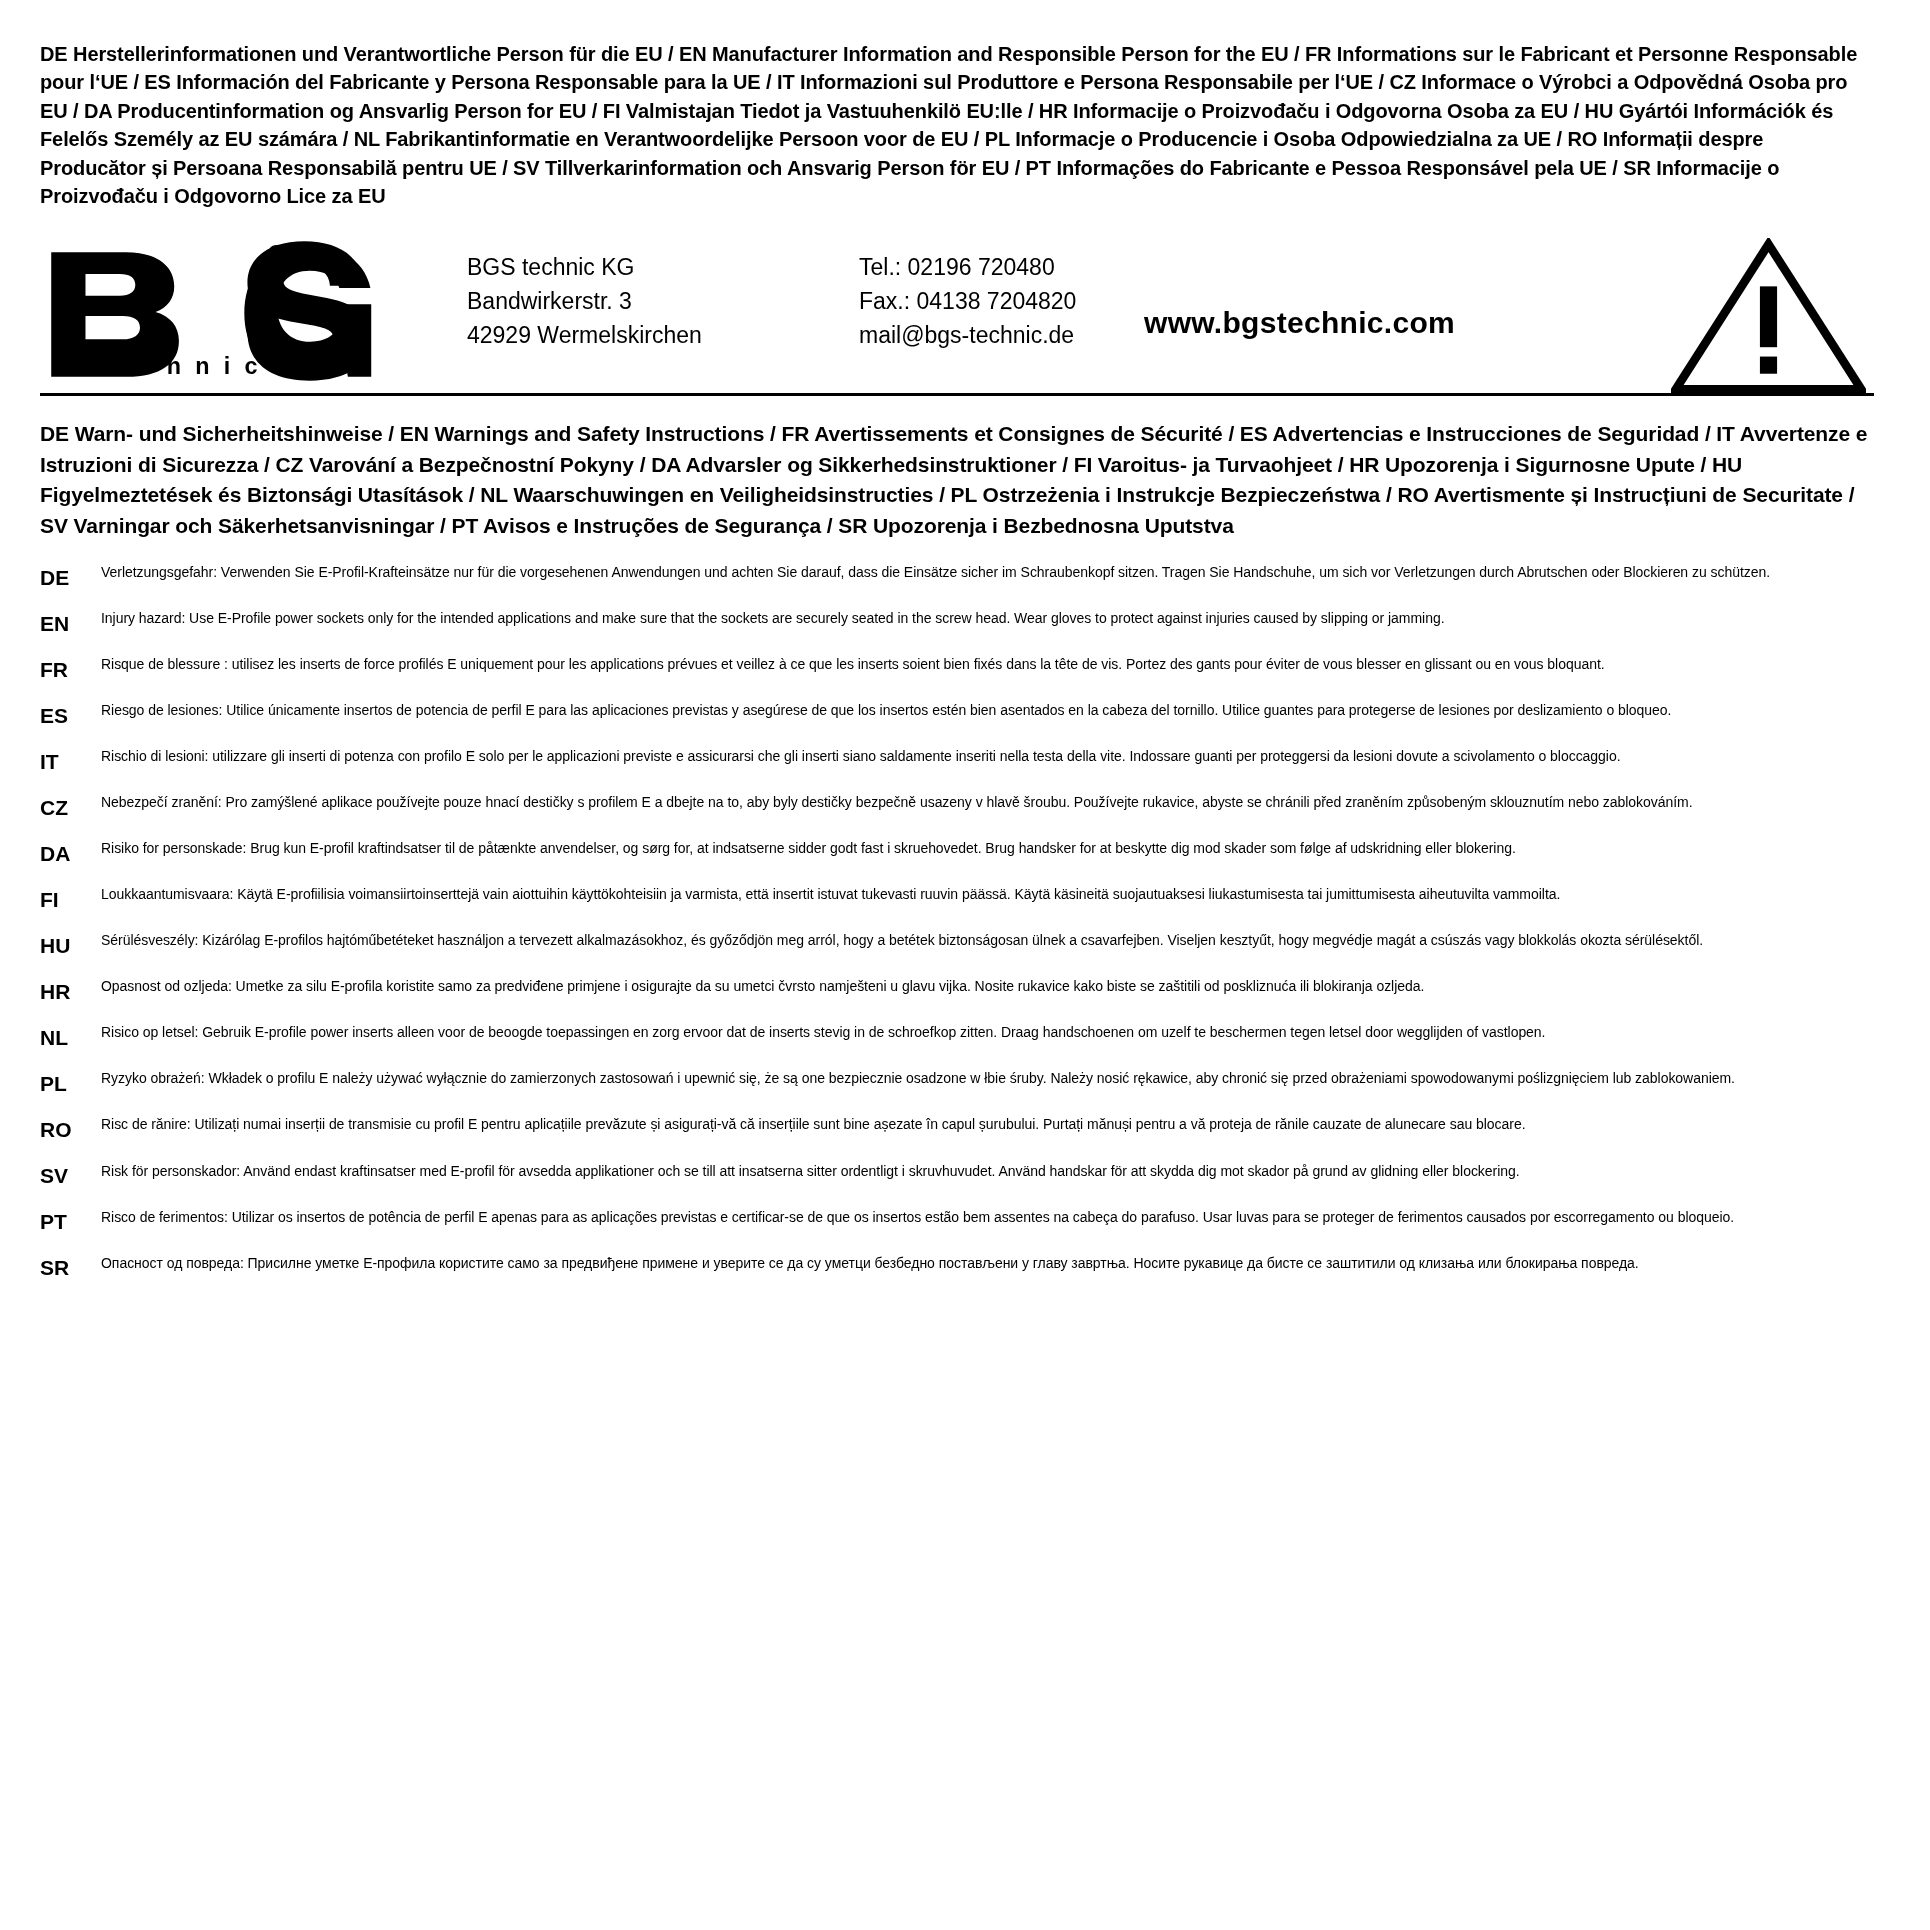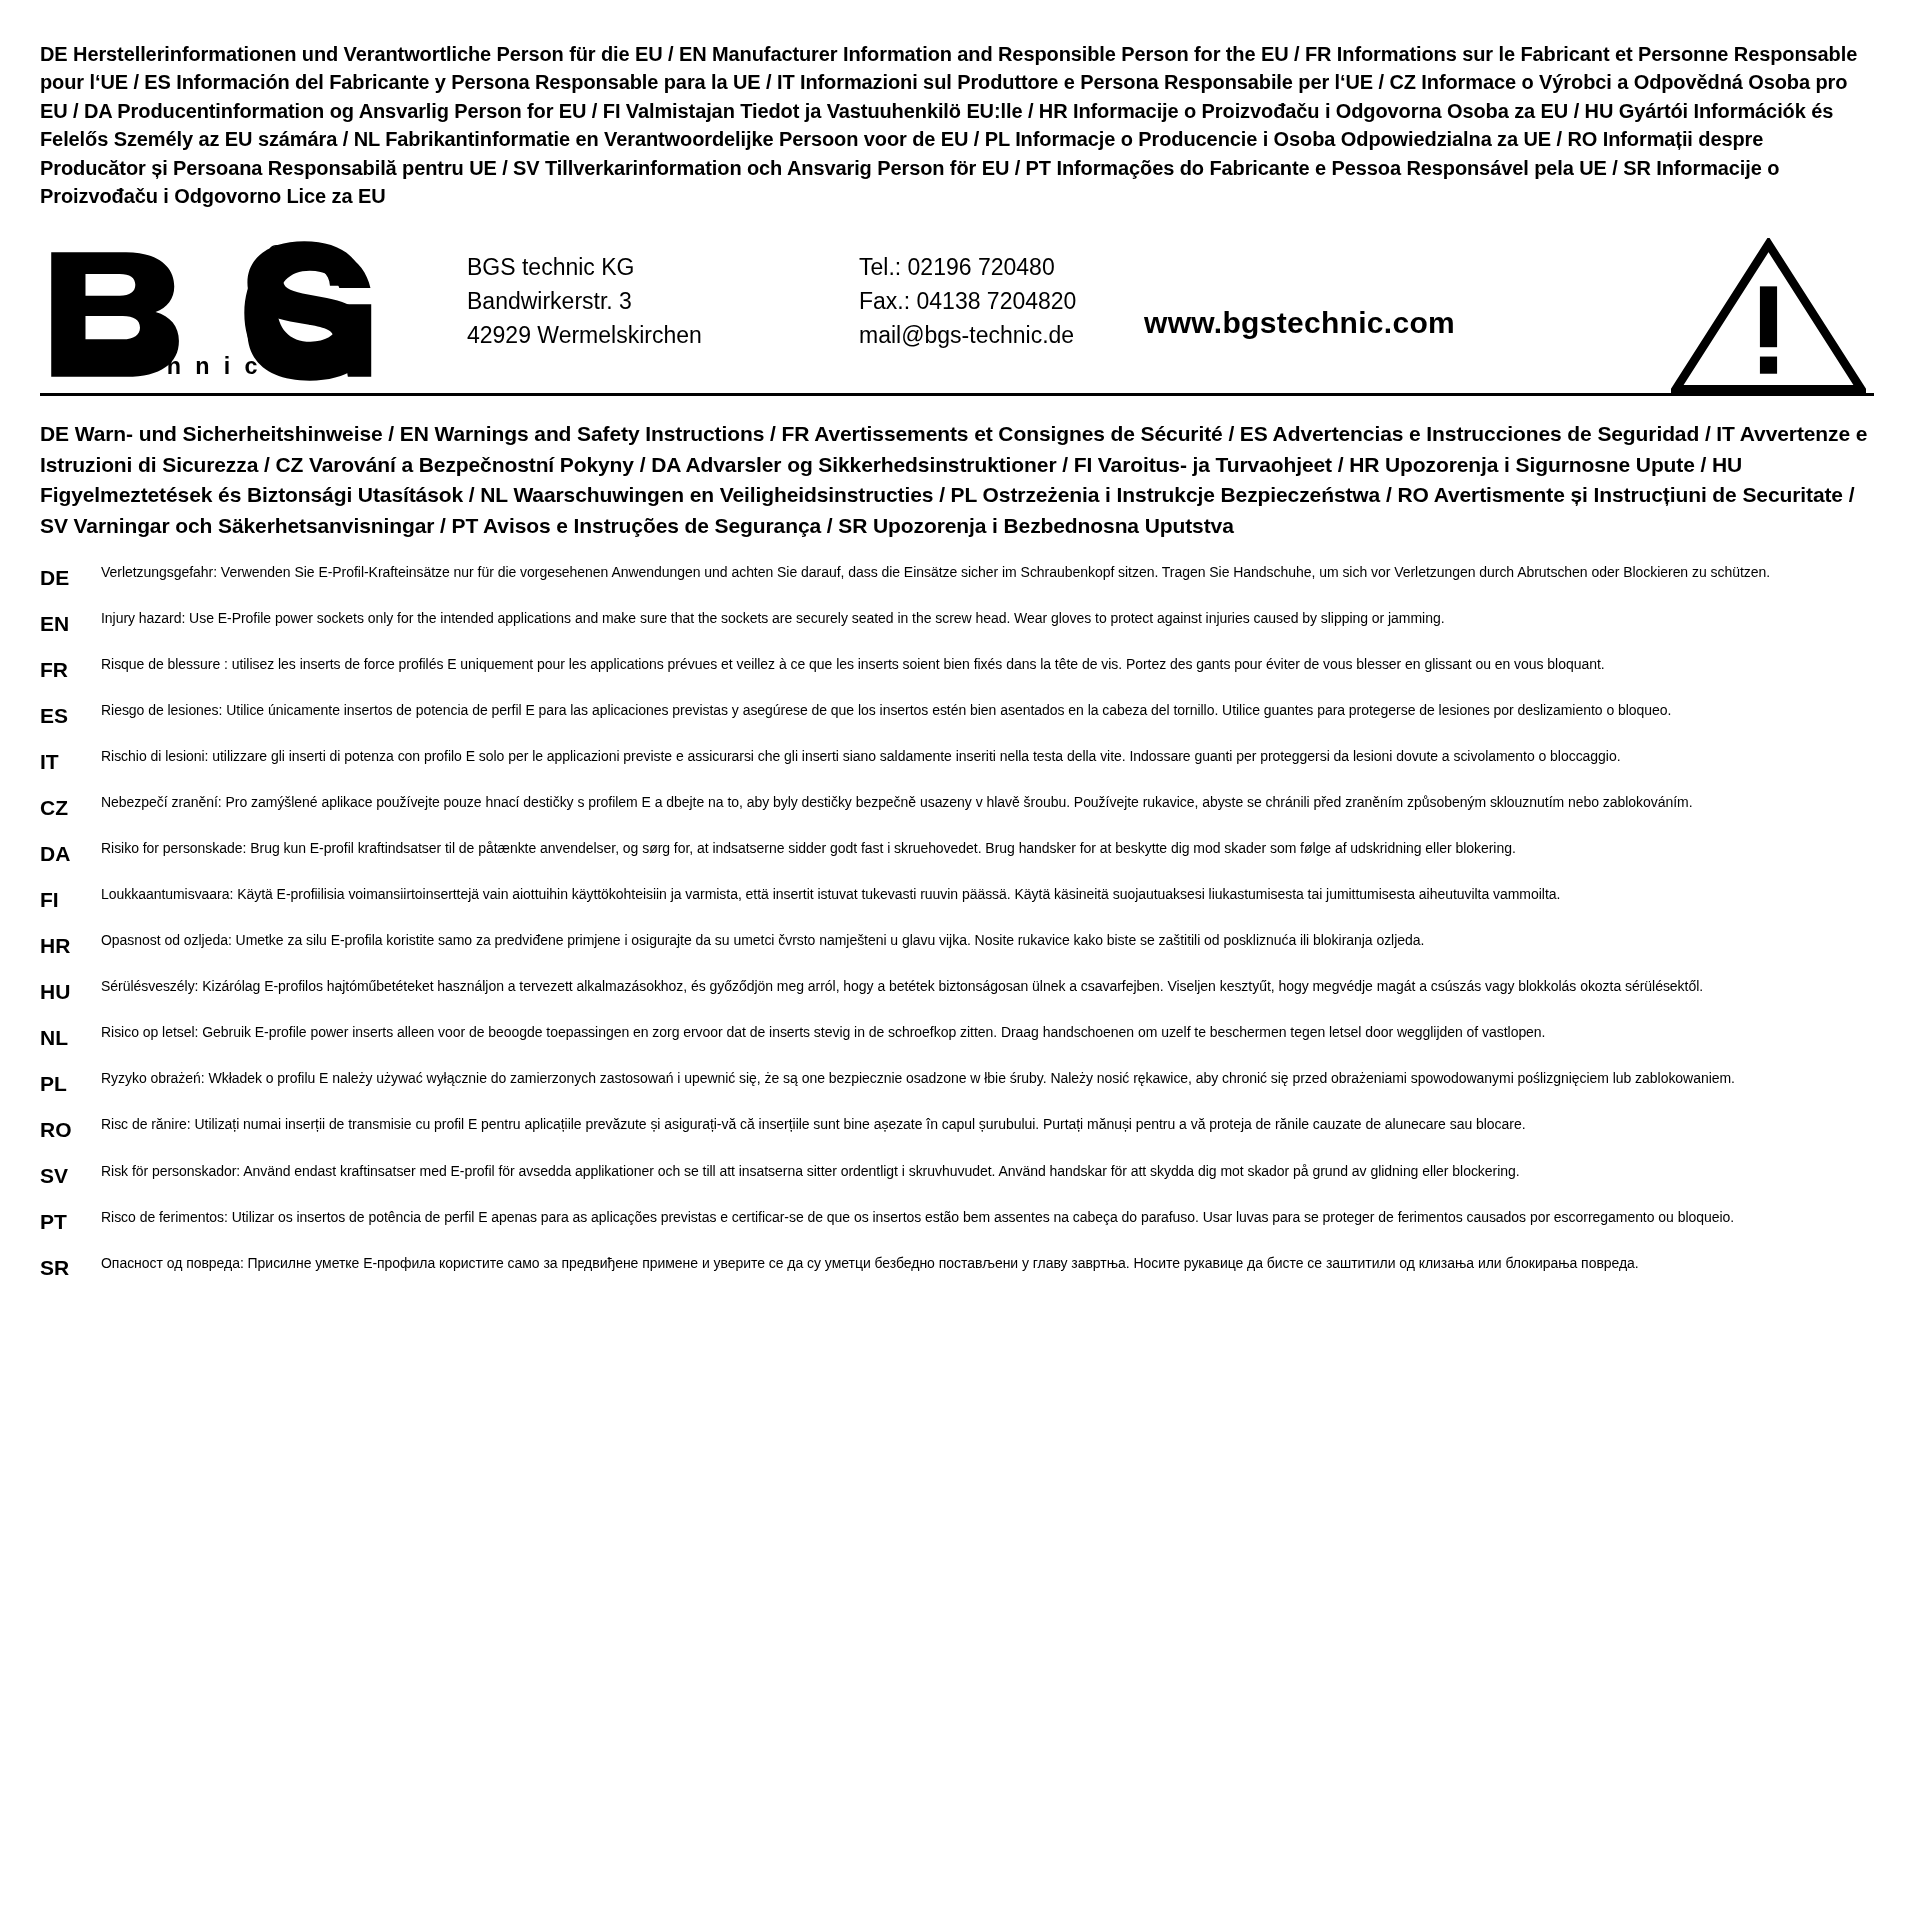--- a/index.html
+++ b/index.html
@@ -187,28 +187,28 @@
     </div>
     <div class="row">
       <div class="code">DA</div>
       <div class="text">Risiko for personskade: Brug kun E-profil kraftindsatser til de påtænkte anvendelser, og sørg for, at indsatserne sidder godt fast i skruehovedet. Brug handsker for at beskytte dig mod skader som følge af udskridning eller blokering.</div>
     </div>
     <div class="row">
       <div class="code">FI</div>
       <div class="text">Loukkaantumisvaara: Käytä E-profiilisia voimansiirtoinserttejä vain aiottuihin käyttökohteisiin ja varmista, että insertit istuvat tukevasti ruuvin päässä. Käytä käsineitä suojautuaksesi liukastumisesta tai jumittumisesta aiheutuvilta vammoilta.</div>
     </div>
     <div class="row">
+      <div class="code">HU</div>
+      <div class="text">Sérülésveszély: Kizárólag E-profilos hajtóműbetéteket használjon a tervezett alkalmazásokhoz, és győződjön meg arról, hogy a betétek biztonságosan ülnek a csavarfejben. Viseljen kesztyűt, hogy megvédje magát a csúszás vagy blokkolás okozta sérülésektől.</div>
+    </div>
+    <div class="row">
       <div class="code">HR</div>
       <div class="text">Opasnost od ozljeda: Umetke za silu E-profila koristite samo za predviđene primjene i osigurajte da su umetci čvrsto namješteni u glavu vijka. Nosite rukavice kako biste se zaštitili od poskliznuća ili blokiranja ozljeda.</div>
     </div>
     <div class="row">
-      <div class="code">HU</div>
-      <div class="text">Sérülésveszély: Kizárólag E-profilos hajtóműbetéteket használjon a tervezett alkalmazásokhoz, és győződjön meg arról, hogy a betétek biztonságosan ülnek a csavarfejben. Viseljen kesztyűt, hogy megvédje magát a csúszás vagy blokkolás okozta sérülésektől.</div>
-    </div>
-    <div class="row">
       <div class="code">NL</div>
       <div class="text">Risico op letsel: Gebruik E-profile power inserts alleen voor de beoogde toepassingen en zorg ervoor dat de inserts stevig in de schroefkop zitten. Draag handschoenen om uzelf te beschermen tegen letsel door wegglijden of vastlopen.</div>
     </div>
     <div class="row">
       <div class="code">PL</div>
       <div class="text">Ryzyko obrażeń: Wkładek o profilu E należy używać wyłącznie do zamierzonych zastosowań i upewnić się, że są one bezpiecznie osadzone w łbie śruby. Należy nosić rękawice, aby chronić się przed obrażeniami spowodowanymi poślizgnięciem lub zablokowaniem.</div>
     </div>
     <div class="row">
       <div class="code">RO</div>
       <div class="text">Risc de rănire: Utilizați numai inserții de transmisie cu profil E pentru aplicațiile prevăzute și asigurați-vă că inserțiile sunt bine așezate în capul șurubului. Purtați mănuși pentru a vă proteja de rănile cauzate de alunecare sau blocare.</div>

